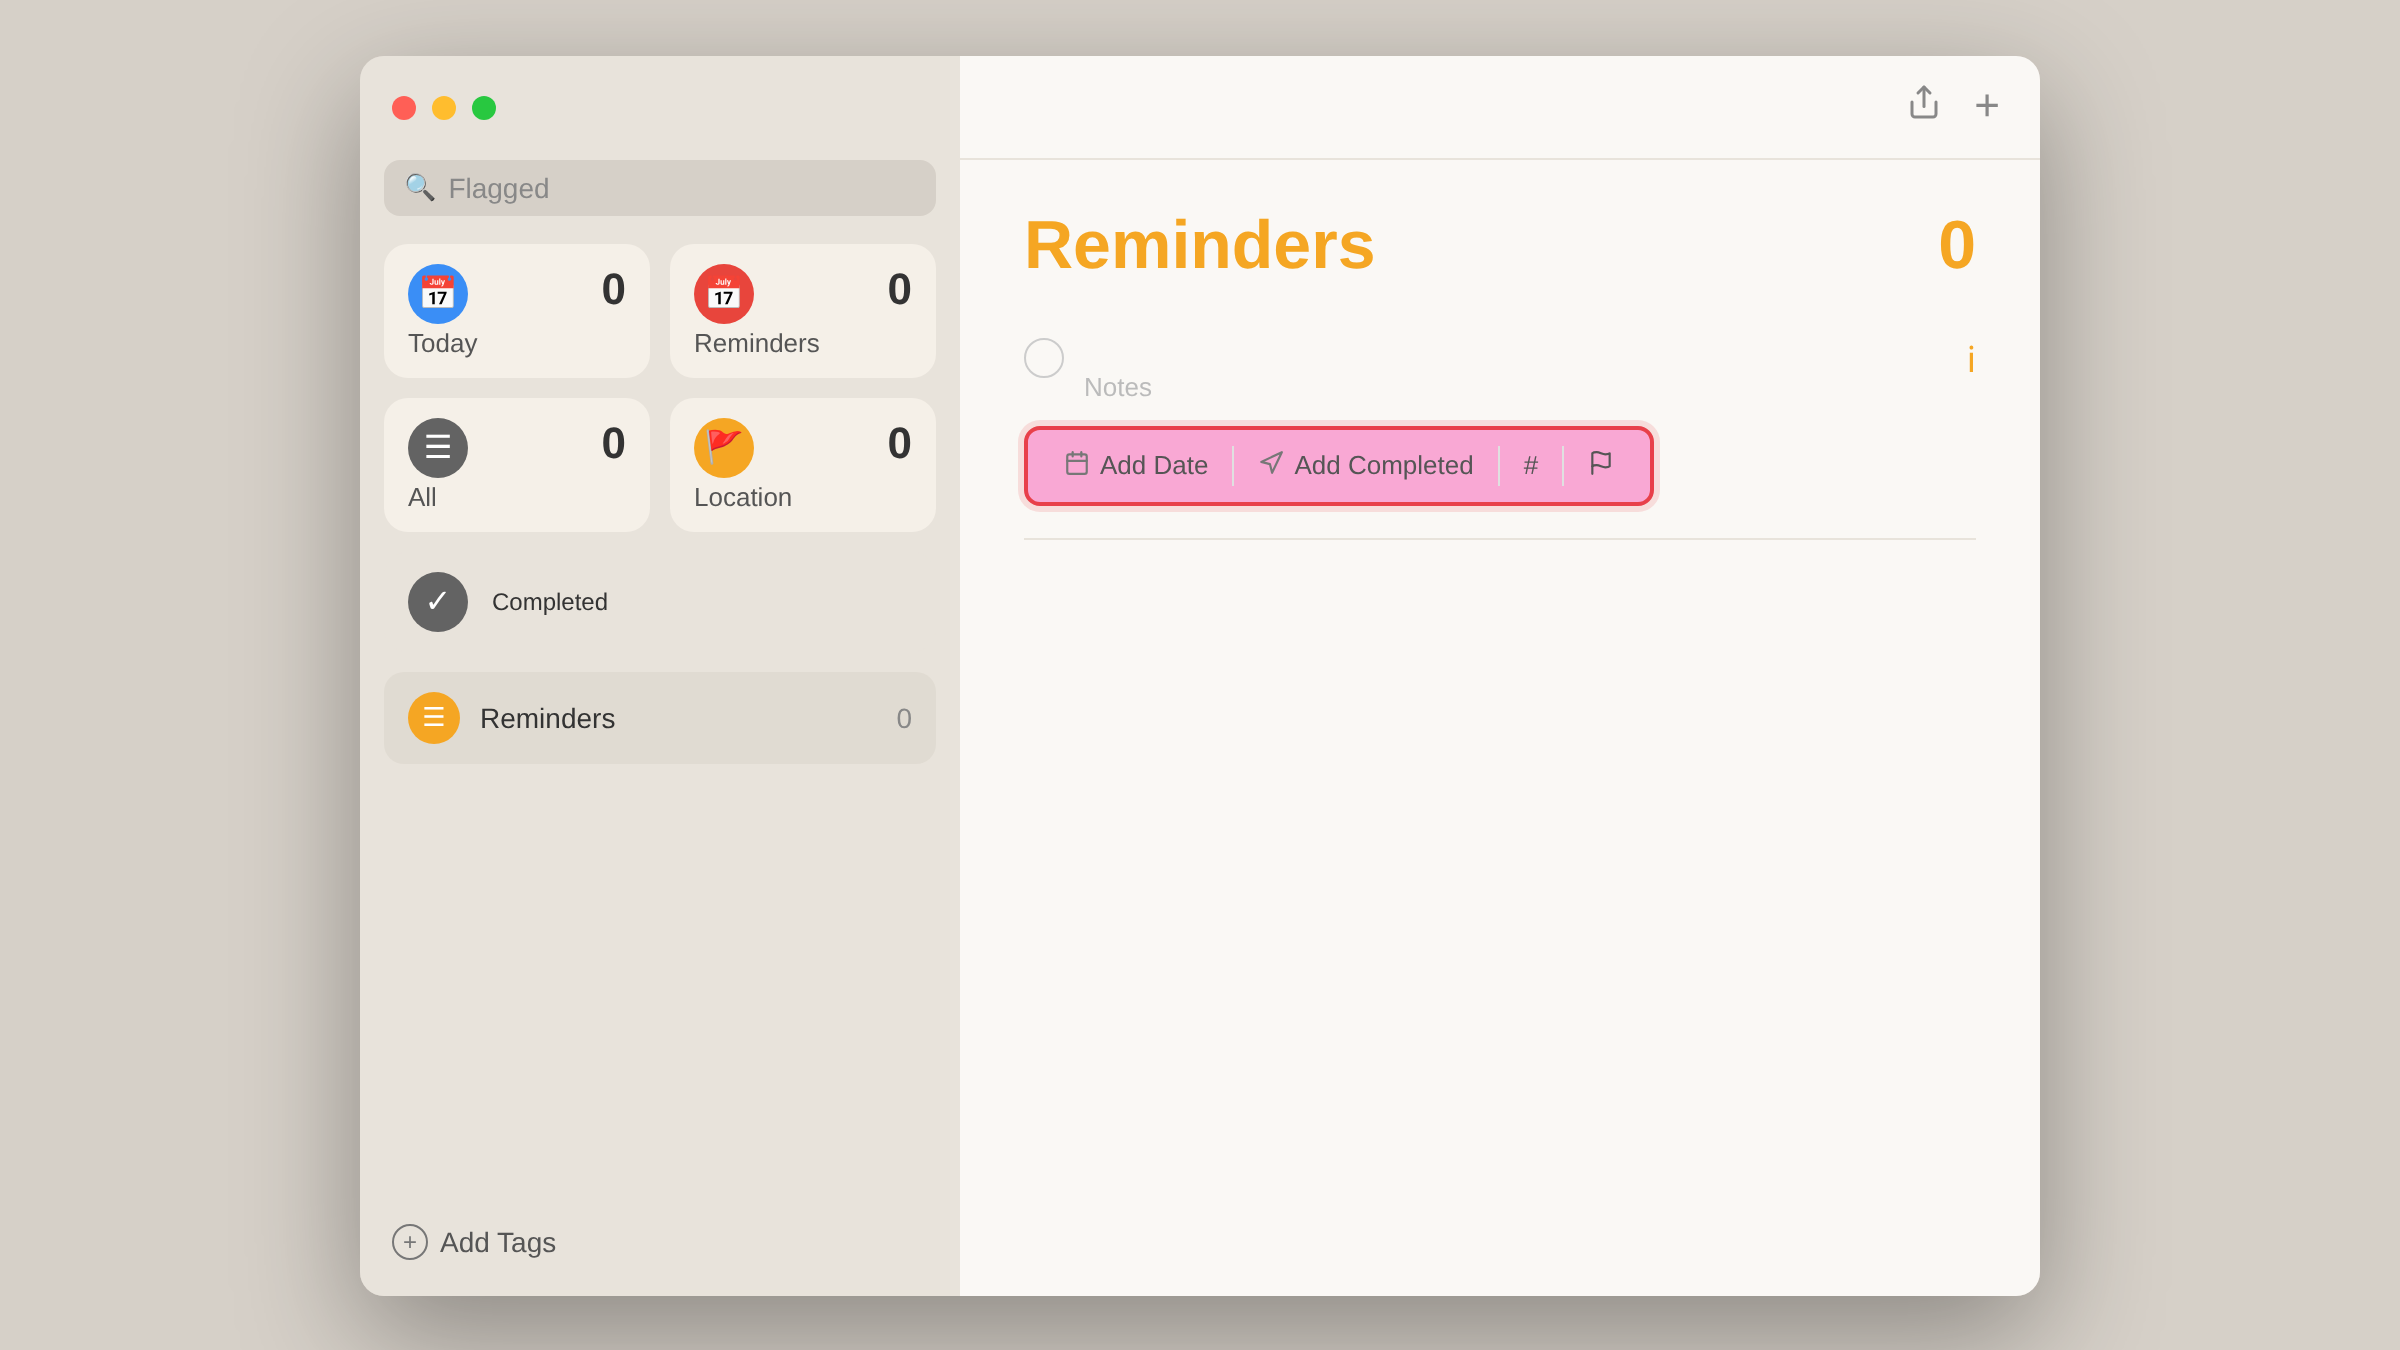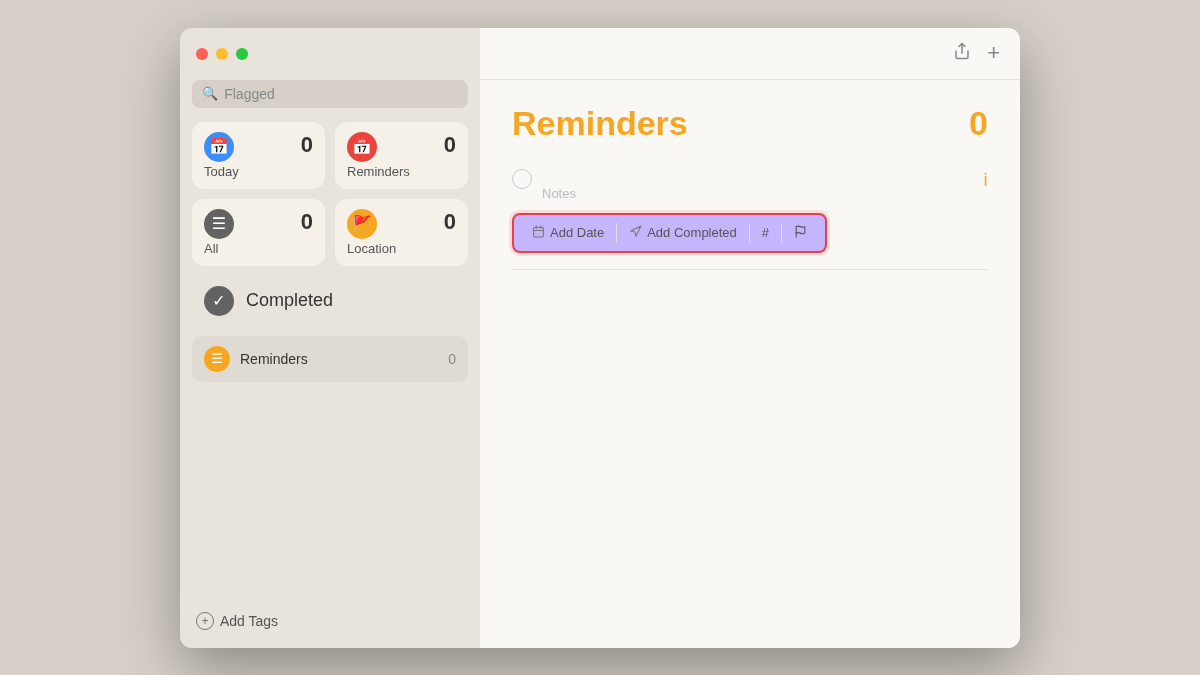--- a/index.html
+++ b/index.html
@@ -141,21 +141,21 @@
       border-radius: 50%;
       background: #636363;
       display: flex;
       align-items: center;
       justify-content: center;
       color: white;
       font-size: 16px;
     }
 
     .completed-label {
-      font-size: 18px;
+      font-size: 12px;
       color: #333;
       font-weight: 500;
     }
 
     .my-lists-header {
       padding: 8px 16px 6px;
       font-size: 12px;
       font-weight: 600;
       color: #888;
       text-transform: none;
@@ -315,21 +315,21 @@
     
     .action-bar-wrapper {
       margin-top: 8px;
       display: inline-block;
     }
 
     .action-bar {
       display: flex;
       align-items: center;
       gap: 2px;
-      background: #c4b5fd;
+      background: #f9a8d4;
       border-radius: 8px;
       padding: 6px 10px;
       border: 2px solid #e8404a;
       box-shadow: 0 0 0 3px rgba(232, 64, 74, 0.15);
     }
 
     .action-btn {
       display: flex;
       align-items: center;
       gap: 5px;

